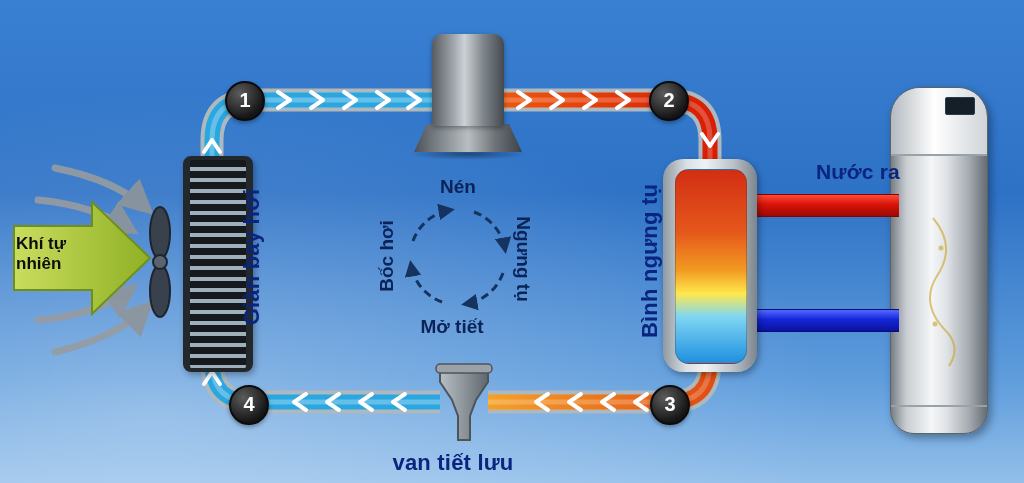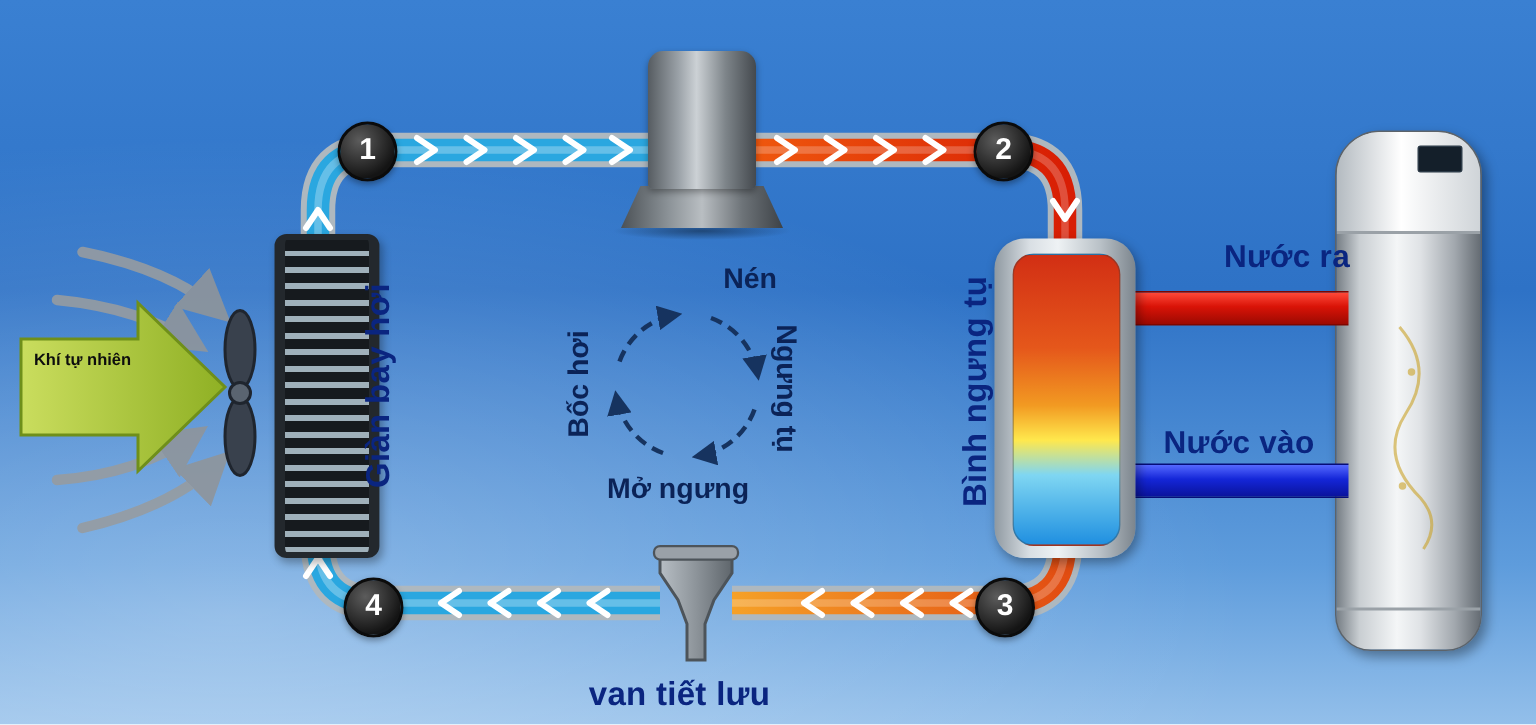--- a/index.html
+++ b/index.html
@@ -90,22 +90,22 @@
   }
   #tank-display{
     position:absolute;right:12px;top:9px;width:28px;height:16px;
     background:#141f2a;border-radius:2px;border:1px solid #2c3a47;
   }
   #tank-base-line{
     position:absolute;left:0;bottom:26px;width:100%;height:2px;background:#9aa1a7;
   }
   
   #air-text{
-    left:16px;top:234px;width:78px;color:#0d0d0d;font-weight:700;font-size:11px;
-    line-height:1.15;text-align:center;z-index:3;
+    left:16px;top:234px;width:78px;color:#0d0d0d;font-weight:700;font-size:17px;
+    line-height:1.15;text-align:left;z-index:3;
   }
 </style>
 </head>
 <body>
 
 <div id="stage">
 
   <svg class="layer" width="1024" height="483" viewBox="0 0 1024 483">
     <defs>
       <marker id="arrowGray" viewBox="0 0 10 10" refX="7" refY="5" markerWidth="5" markerHeight="5" orient="auto-start-reverse">
@@ -243,22 +243,21 @@
 
 
   <div class="abs navy-label vrotl" style="left:152px;top:244px;width:200px;">Giàn bay hơi</div>
 
   <div class="abs navy-label vrotl" style="left:550px;top:248px;width:200px;">Bình ngưng tụ</div>
 
   <div class="abs navy-label" style="left:368px;top:450px;width:170px;">van tiết lưu</div>
 
   <div class="abs navy-label" style="left:760px;top:160px;width:140px;font-size:21px;text-align:right;">Nước ra</div>
 
-  <div class="abs navy-label" style="left:756px;top:284px;width:140px;font-size:21px;">Nước vào</div>
 
   <div class="abs" id="air-text">Khí tự nhiên</div>
 
-  <div class="abs cycle-label" style="left:398px;top:176px;width:120px;text-align:right;">Nén</div>
+  <div class="abs cycle-label" style="left:398px;top:176px;width:120px;">Nén</div>
   <div class="abs cycle-label vrotr" style="left:463px;top:248px;width:120px;">Ngưng tụ</div>
-  <div class="abs cycle-label" style="left:392px;top:316px;width:120px;">Mở ngưng</div>
+  <div class="abs cycle-label" style="left:392px;top:316px;width:120px;">Mở tiết</div>
   <div class="abs cycle-label vrotl" style="left:327px;top:245px;width:120px;">Bốc hơi</div>
 
 </div>
 
 </body></html>

